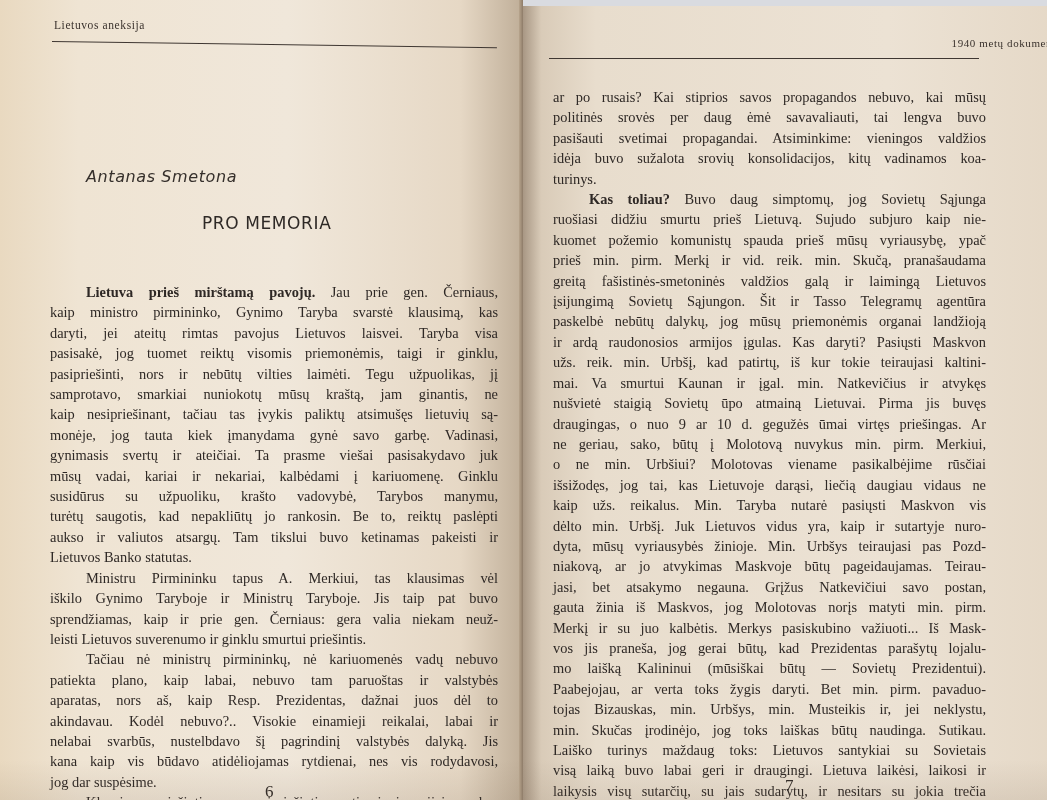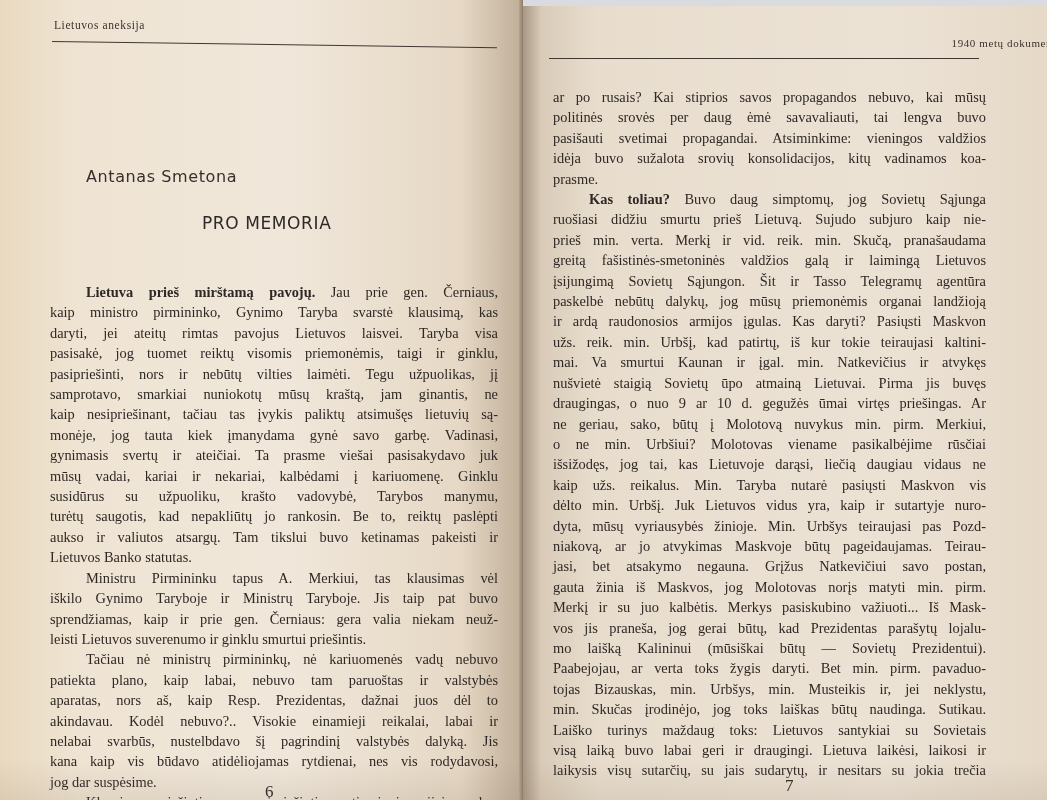--- a/index.html
+++ b/index.html
@@ -33,21 +33,21 @@
     position: absolute; font-size: 11.5px; letter-spacing: 0.6px; color: #3a322d;
   }
   .page-left .running-head { left: 54px; top: 19px; }
   .page-right .running-head { right: 66px; top: 31px; font-size: 11px; }
   .rule { position: absolute; height: 1px; background: #3f3732; }
   .page-left .rule { left: 52px; top: 41px; width: 445px; transform: rotate(0.8deg); transform-origin: left; }
   .page-right .rule { left: 26px; top: 52px; width: 430px; }
 
   .author {
     position: absolute; left: 86px; top: 167px;
-    font-family: "DejaVu Sans", sans-serif; 
+    font-family: "DejaVu Sans", sans-serif; font-style: italic;
     font-size: 16px; letter-spacing: 0.6px; color: #36302c;
   }
   .title {
     position: absolute; left: 202px; top: 213px;
     font-family: "DejaVu Sans", sans-serif; font-size: 17px; letter-spacing: 0.6px; color: #2e2926;
   }
   .body-text {
     position: absolute; font-size: 14.4px; line-height: 20.4px;
     text-align: justify; color: #2e2825;
   }
@@ -113,24 +113,25 @@
   <div class="spine"></div>
 
   <div class="page page-right">
     <div class="running-head">1940 metų dokumentai</div>
     <div class="rule"></div>
     <div class="body-text" id="right-body">
         <span class="line">ar po rusais? Kai stiprios savos propagandos nebuvo, kai mūsų</span>
         <span class="line">politinės srovės per daug ėmė savavaliauti, tai lengva buvo</span>
         <span class="line">pasišauti svetimai propagandai. Atsiminkime: vieningos valdžios</span>
         <span class="line">idėja buvo sužalota srovių konsolidacijos, kitų vadinamos koa-</span>
-        <span class="line last">prasme.</span>
+        <span class="line last">turinys.</span>
         <span class="line indent"><span class="lead">Kas toliau?</span> Buvo daug simptomų, jog Sovietų Sąjunga</span>
         <span class="line">ruošiasi didžiu smurtu prieš Lietuvą. Sujudo subjuro kaip nie-</span>
-        <span class="line">prieš min. verta. Merkį ir vid. reik. min. Skučą, pranašaudama</span>
+        <span class="line">kuomet požemio komunistų spauda prieš mūsų vyriausybę, ypač</span>
+        <span class="line">prieš min. pirm. Merkį ir vid. reik. min. Skučą, pranašaudama</span>
         <span class="line">greitą fašistinės-smetoninės valdžios galą ir laimingą Lietuvos</span>
         <span class="line">įsijungimą Sovietų Sąjungon. Šit ir Tasso Telegramų agentūra</span>
         <span class="line">paskelbė nebūtų dalykų, jog mūsų priemonėmis organai landžioją</span>
         <span class="line">ir ardą raudonosios armijos įgulas. Kas daryti? Pasiųsti Maskvon</span>
         <span class="line">užs. reik. min. Urbšį, kad patirtų, iš kur tokie teiraujasi kaltini-</span>
         <span class="line">mai. Va smurtui Kaunan ir įgal. min. Natkevičius ir atvykęs</span>
         <span class="line">nušvietė staigią Sovietų ūpo atmainą Lietuvai. Pirma jis buvęs</span>
         <span class="line">draugingas, o nuo 9 ar 10 d. gegužės ūmai virtęs priešingas. Ar</span>
         <span class="line">ne geriau, sako, būtų į Molotovą nuvykus min. pirm. Merkiui,</span>
         <span class="line">o ne min. Urbšiui? Molotovas viename pasikalbėjime rūsčiai</span>

